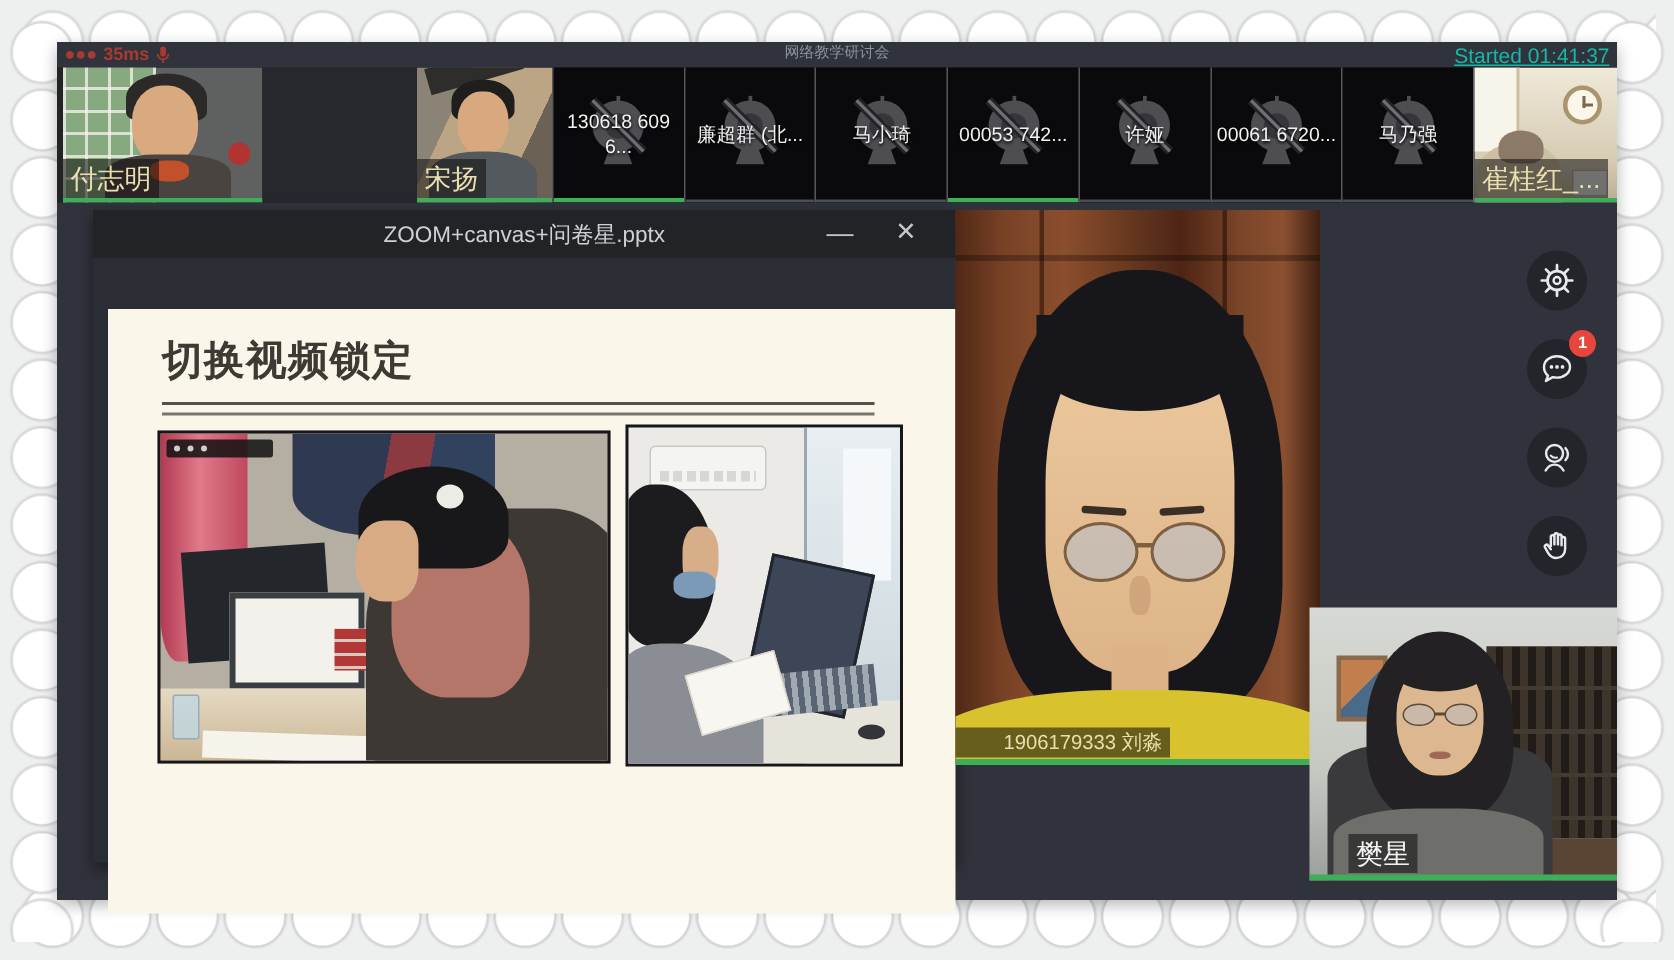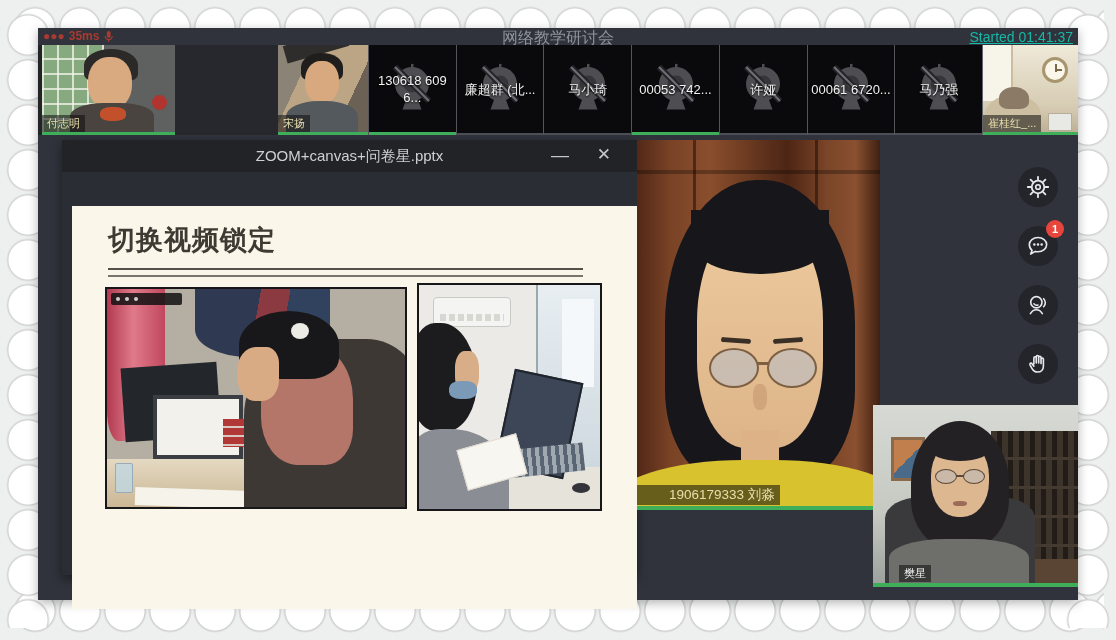--- a/index.html
+++ b/index.html
@@ -21,37 +21,37 @@
     background-image:radial-gradient(circle at 23px 23px,#fff 0 19px,#d2d2d2 20px,rgba(0,0,0,0) 22px);
     background-size:46px 45px;background-repeat:repeat-y;}
 
   
   #app{position:absolute;left:38px;top:28px;width:1040px;height:572px;
     background:#30333b;z-index:1;box-shadow:0 3px 10px rgba(0,0,0,.3);}
 
   
   .topbar{position:absolute;left:0;top:0;right:0;height:17px;}
   .rec{position:absolute;left:5px;top:1px;color:#a83a31;font-size:12px;font-weight:bold;display:flex;align-items:center;gap:4px;}
-  .meet-title{position:absolute;left:0;right:0;top:0;text-align:center;color:#8d929d;font-size:16px;}
+  .meet-title{position:absolute;left:0;right:0;top:0;text-align:center;color:#8d929d;font-size:10px;}
   .started{position:absolute;right:5px;top:1px;color:#14b8a6;font-size:14px;text-decoration:underline;}
 
   
   .strip{position:absolute;left:0;top:17px;right:0;height:90px;display:flex;
     padding-left:4px;background:#222327;}
   .tile{position:relative;height:90px;overflow:hidden;box-sizing:border-box;}
   .tile.muted{flex:1 1 0;background:#0a0a0c;border-left:1px solid rgba(195,200,210,.4);
     display:flex;align-items:center;justify-content:center;text-align:center;}
   .tile.muted .mlabel{position:relative;z-index:2;color:#f2f2f2;font-size:13px;line-height:1.3;
     text-shadow:0 1px 2px #000;padding:0 3px;word-break:break-all;}
   .cam-ico{position:absolute;left:50%;top:50%;transform:translate(-50%,-54%);z-index:1;}
   .gap-tile{width:103px;background:#26282d;}
   .speakline{position:absolute;left:0;right:0;bottom:0;height:3px;background:#3fae5a;z-index:5;}
   .mutedline{position:absolute;left:0;right:0;bottom:0;height:2px;background:#4b4e54;z-index:5;}
   .nametag{position:absolute;left:0;bottom:3px;background:rgba(12,12,12,.55);color:#e9dfae;
-    font-size:11px;padding:1px 5px;z-index:6;white-space:nowrap;}
+    font-size:18px;padding:1px 5px;z-index:6;white-space:nowrap;}
   .abs{position:absolute;}
 
   
   .pres{position:absolute;left:24px;top:112px;width:575px;height:435px;background:#2b2d34;
     box-shadow:0 4px 10px rgba(0,0,0,.45);}
   .pres-tb{position:absolute;left:0;top:0;right:0;height:32px;background:#212327;
     display:flex;align-items:center;}
   .pres-title{position:absolute;left:0;right:0;text-align:center;color:#cfd0d2;font-size:15px;}
   .win-btn{position:absolute;top:0;height:32px;line-height:30px;color:#c4c6c9;cursor:default;z-index:3;}
   .btn-min{right:68px;font-size:18px;}

